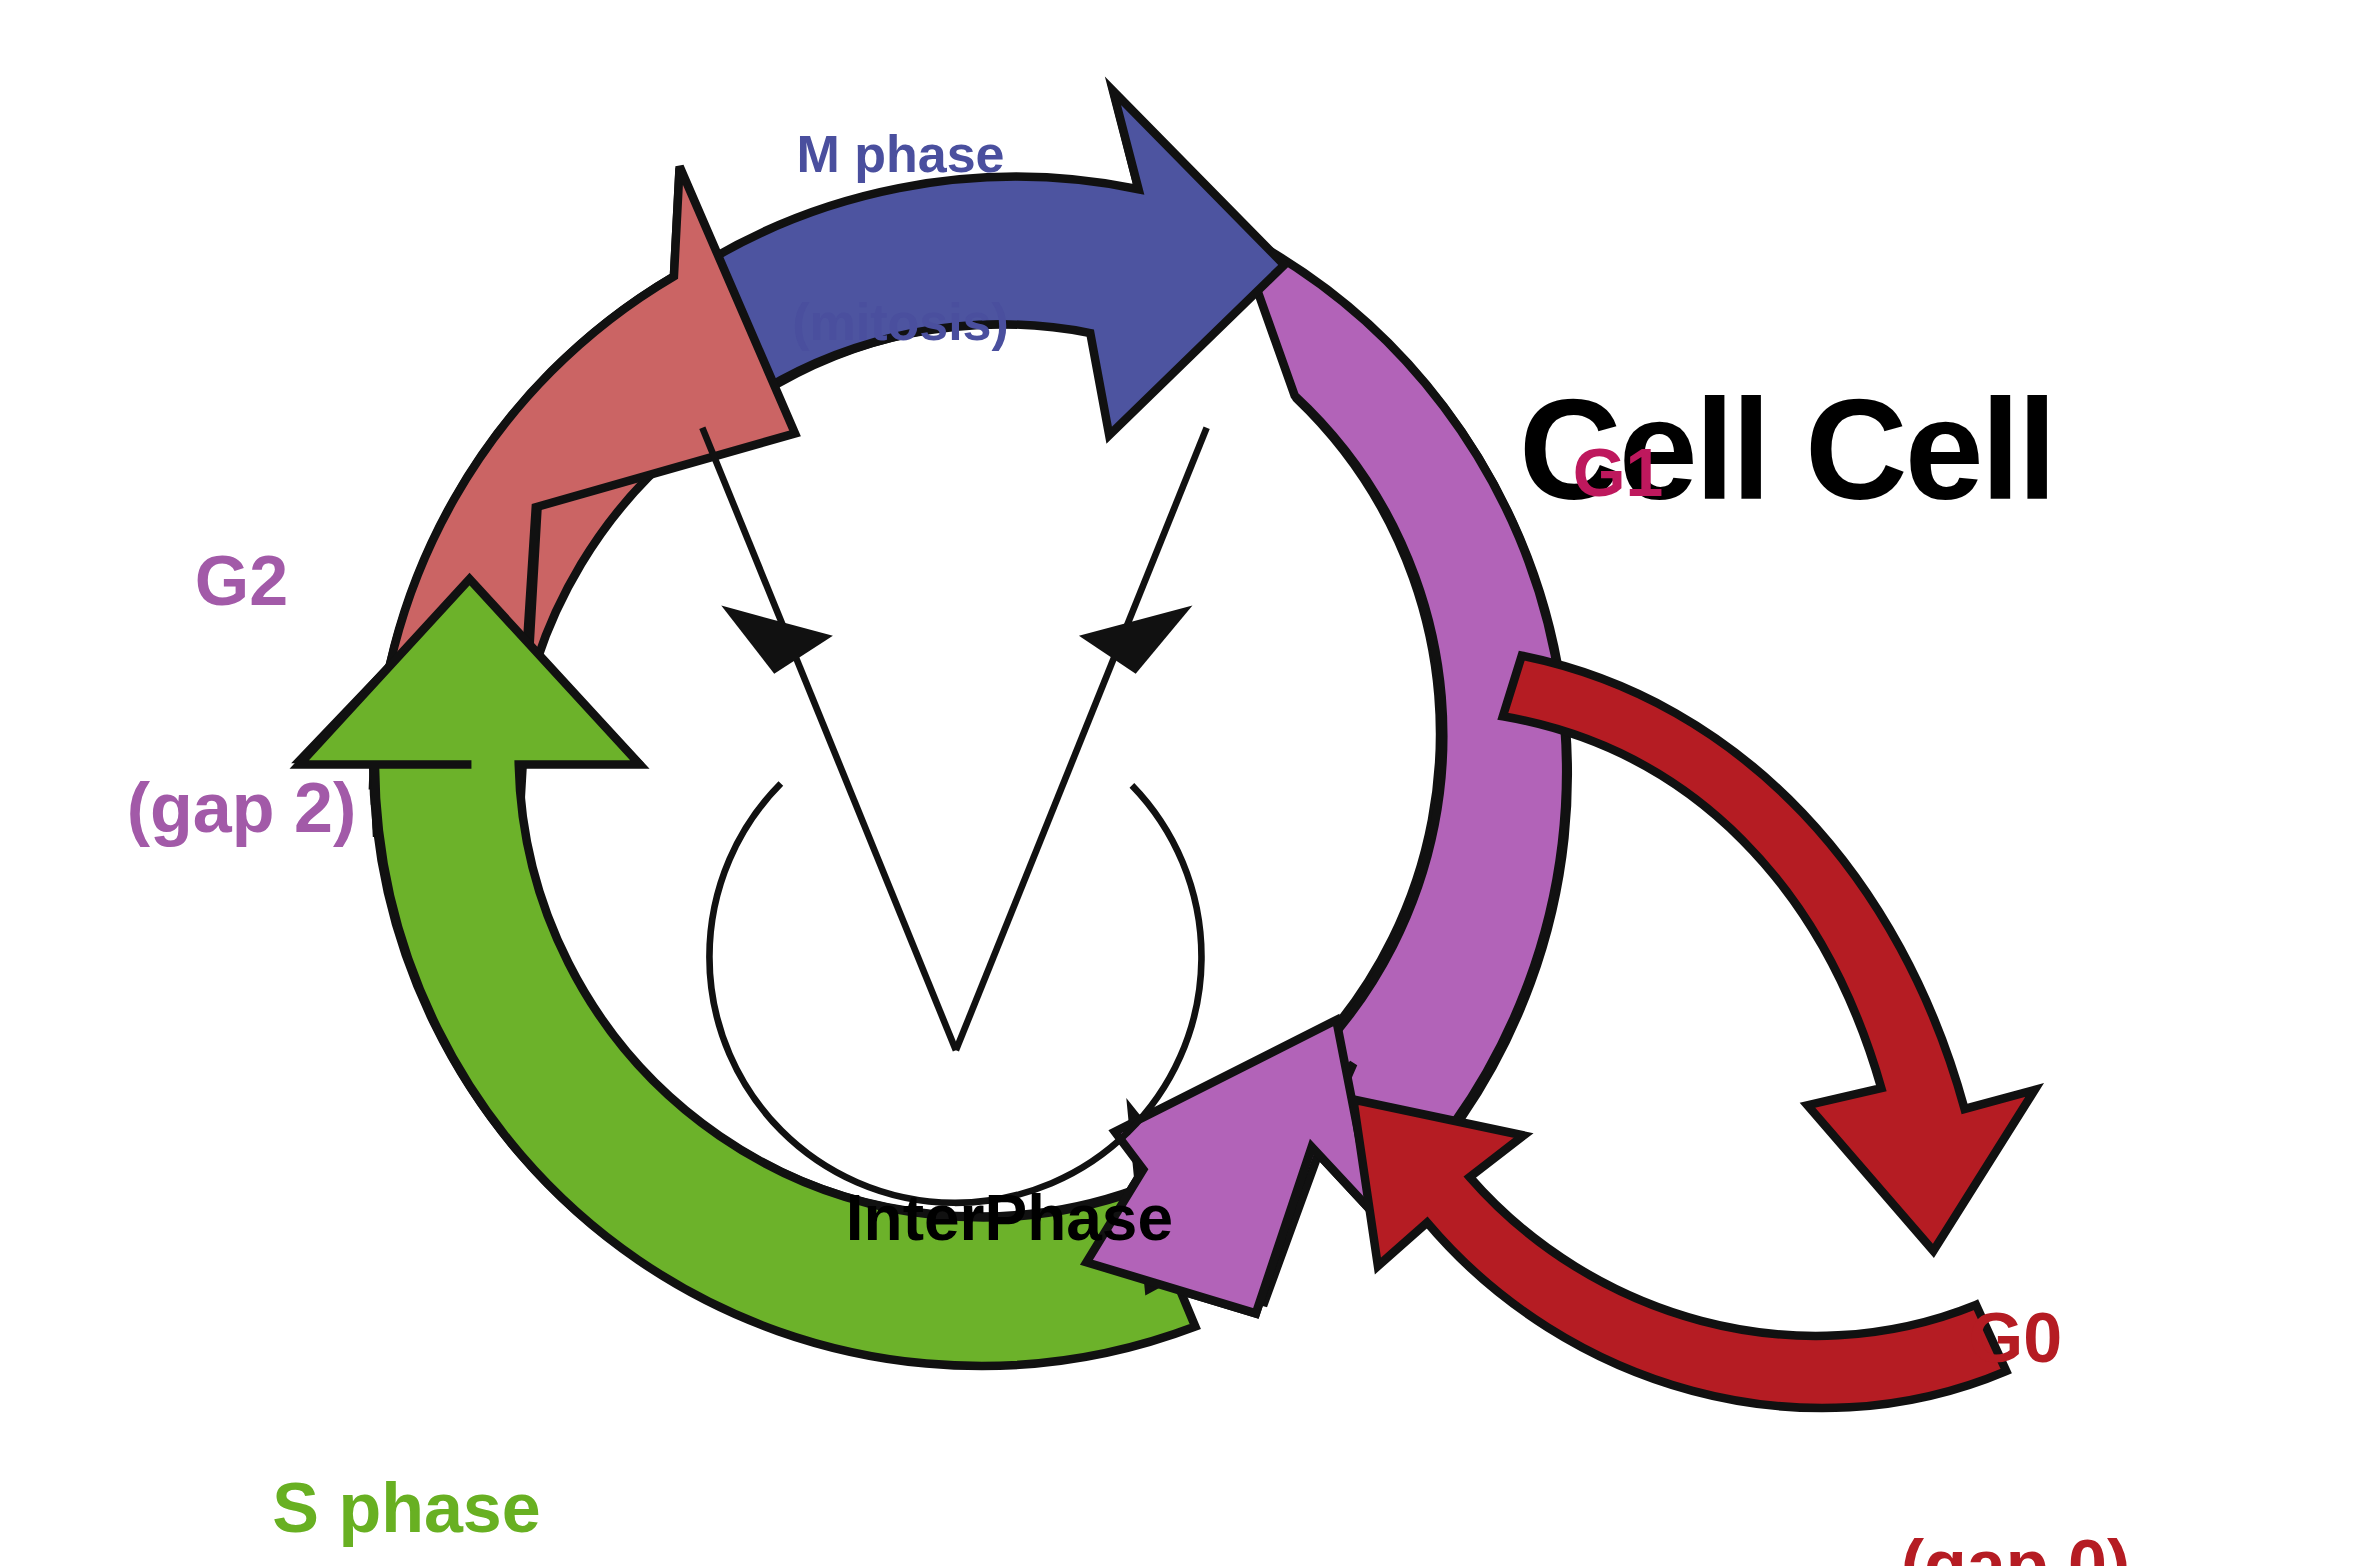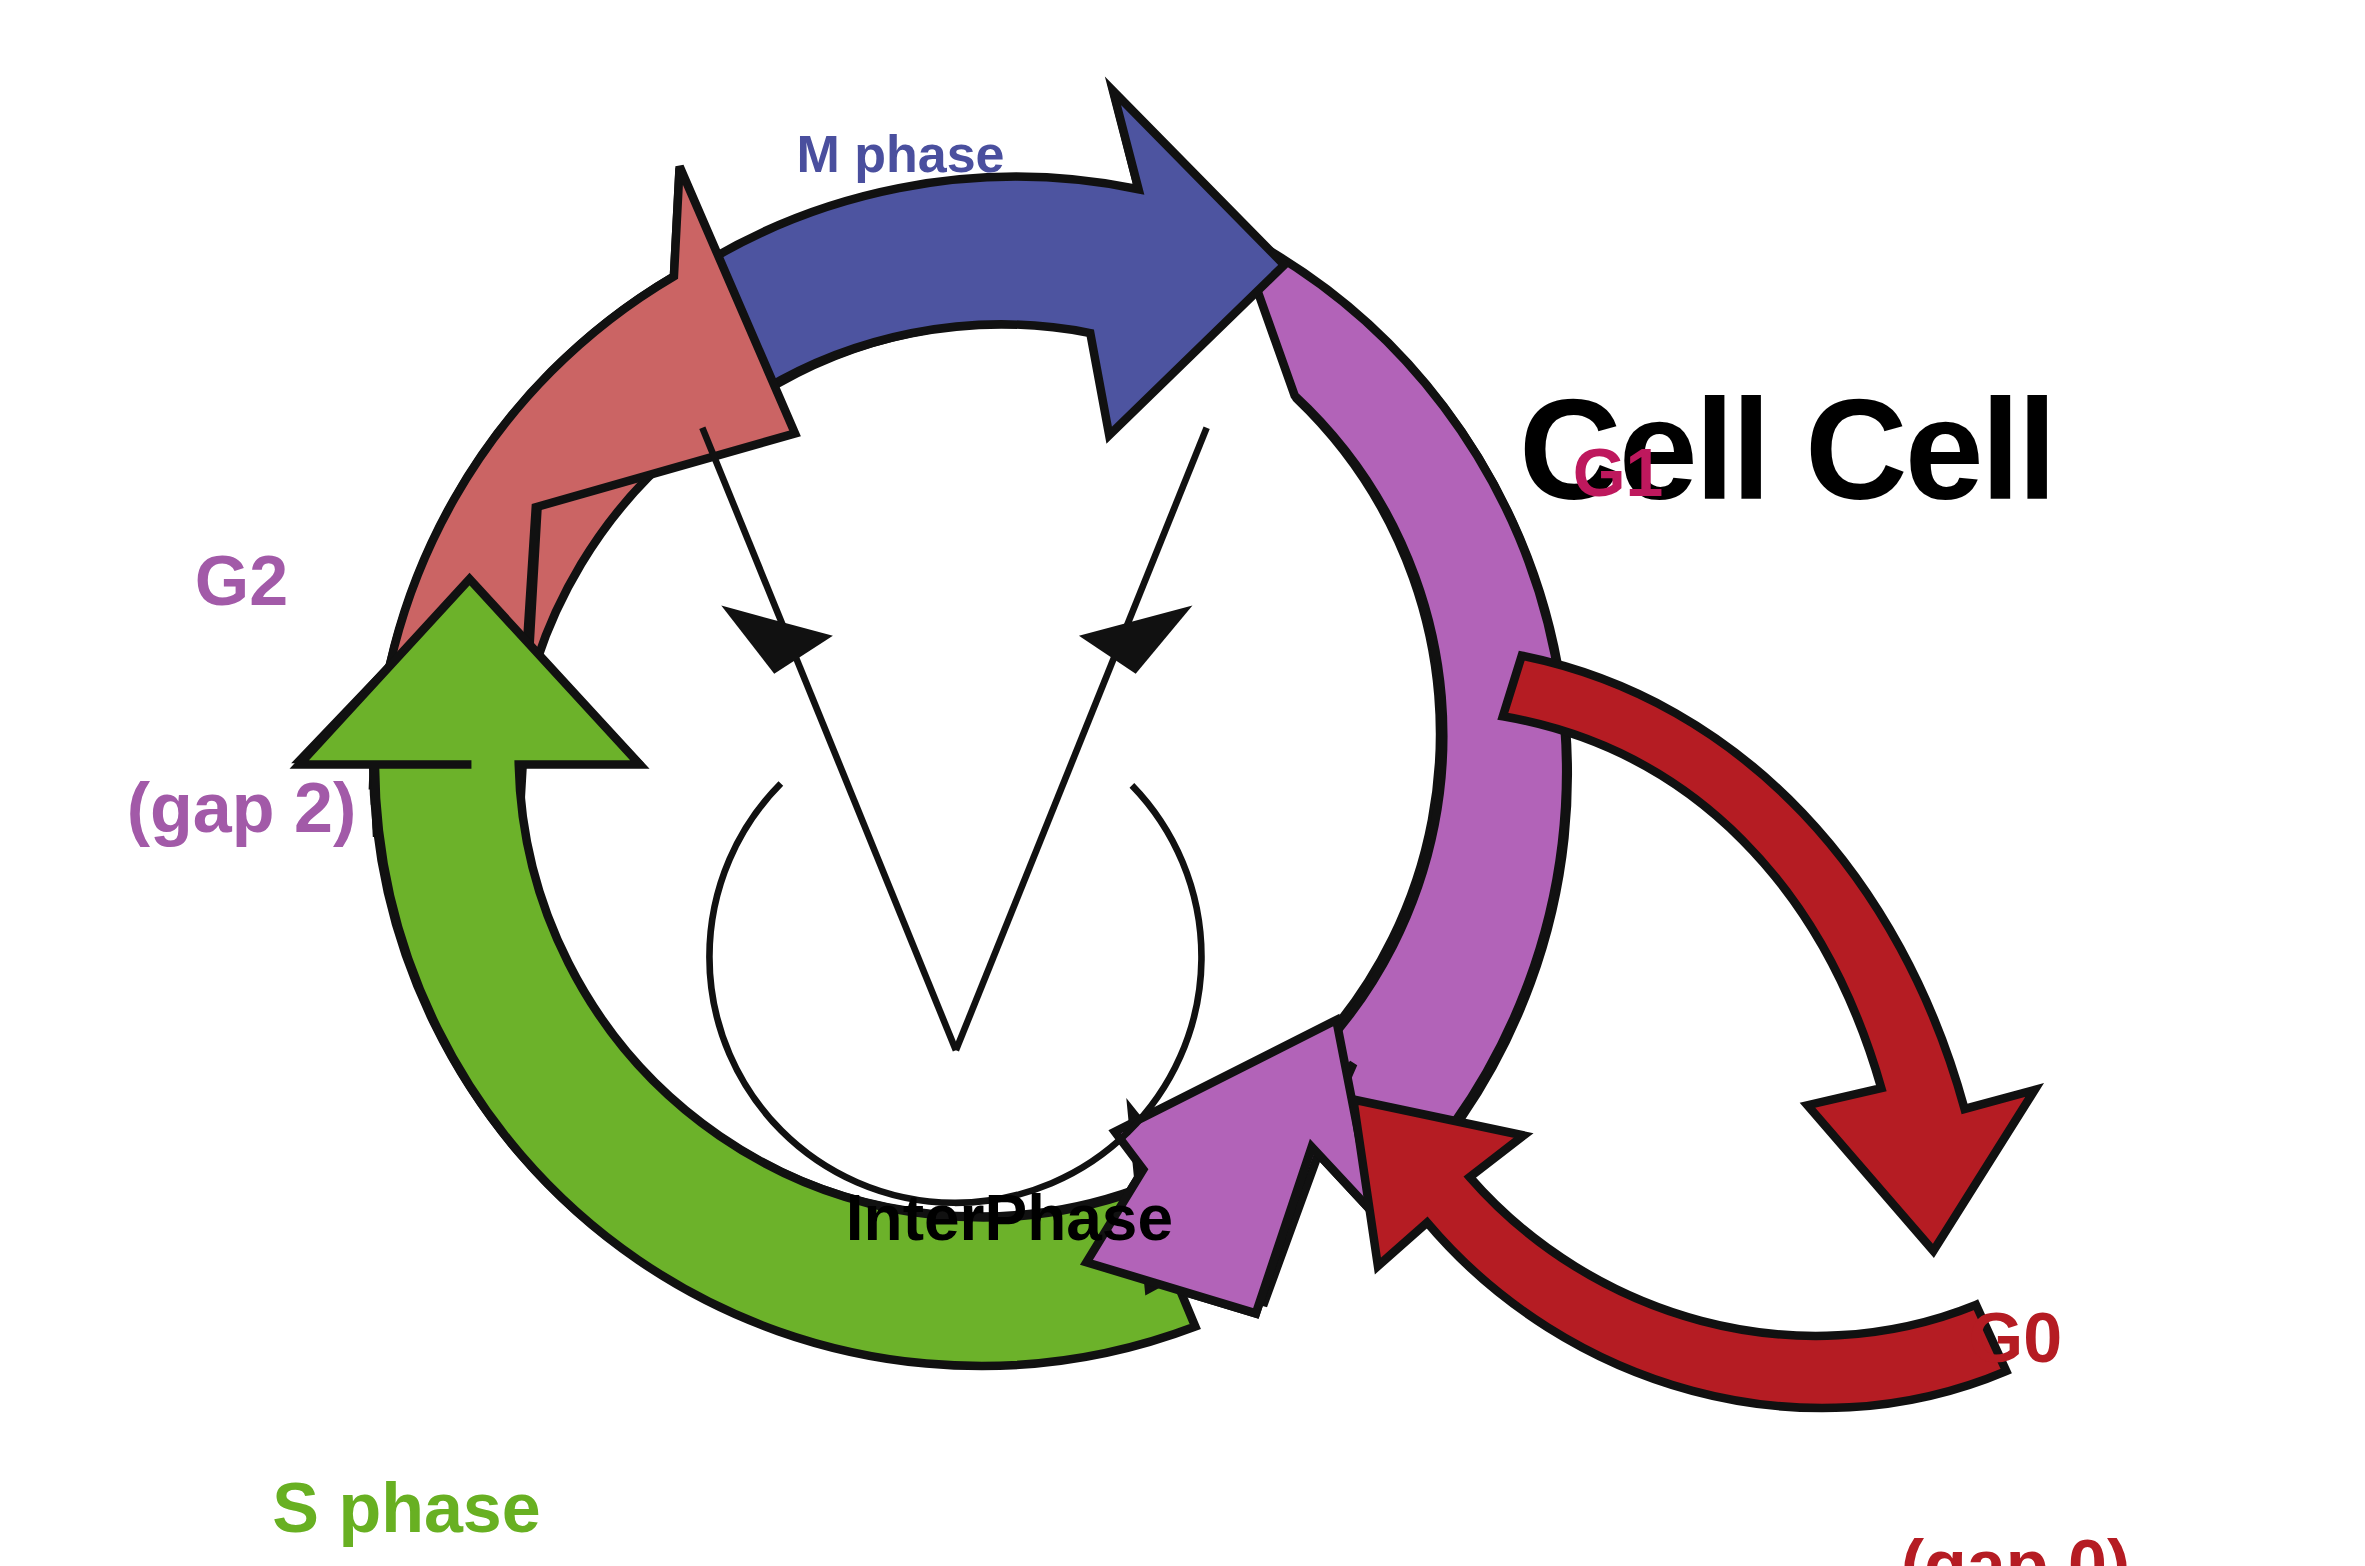--- a/index.html
+++ b/index.html
@@ -224,20 +224,21 @@
              Z"></path>
 
   </svg>
 
   <div class="lbl" id="title-cell-cycle">
     <span>Cell Cell</span>
   </div>
 
   <div class="lbl" id="label-m-phase">
     <span>M phase</span>
+    <span>(mitosis)</span>
   </div>
 
   <div class="lbl" id="label-g1">
     <span>G1</span>
   </div>
 
   <div class="lbl" id="label-g2">
     <span>G2</span>
     <span>(gap 2)</span>
   </div>

